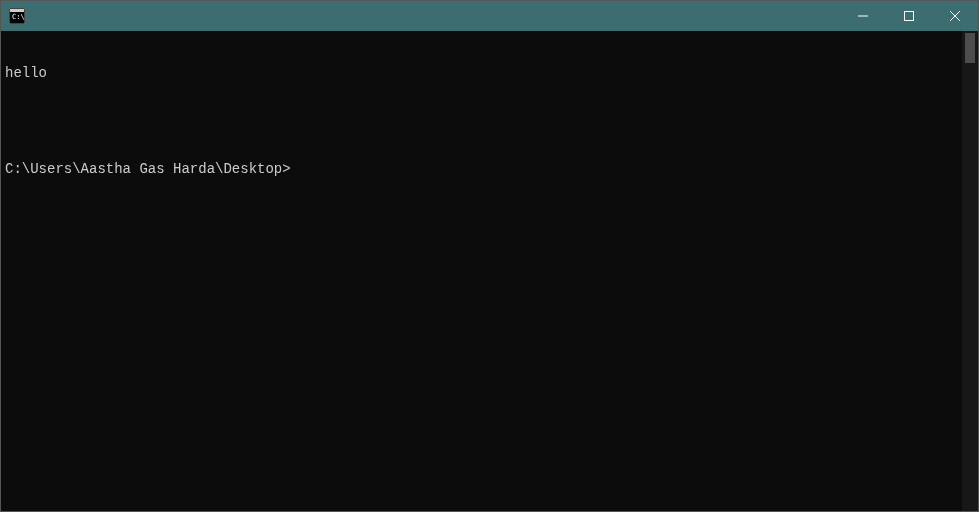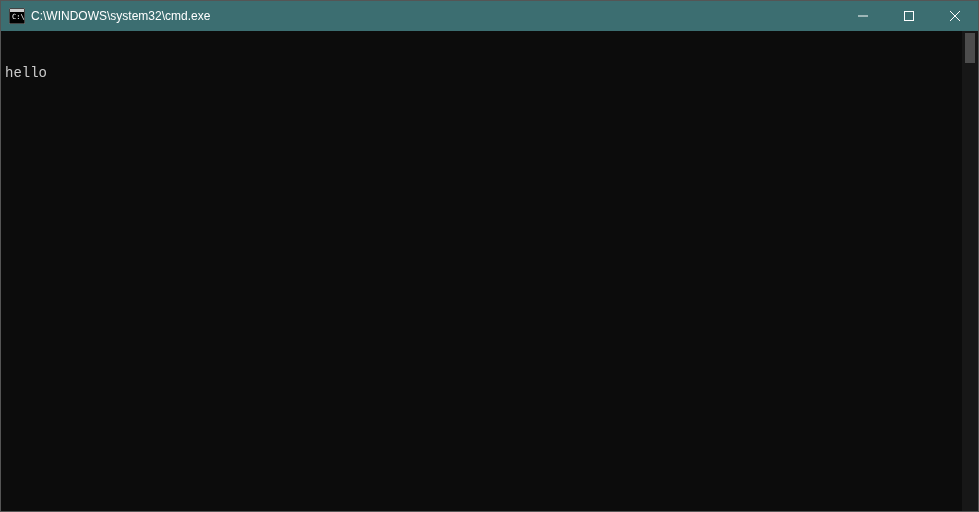--- a/index.html
+++ b/index.html
@@ -107,21 +107,20 @@
 
 <div class="window">
   <div class="titlebar">
     <div class="titlebar-icon">
       <svg viewBox="0 0 16 16">
         <rect x="0" y="0" width="16" height="16" fill="#000" stroke="#888" stroke-width="1"></rect>
         <rect x="1" y="1" width="14" height="3" fill="#ccc"></rect>
         <text x="3" y="11" font-size="7" fill="#fff" font-family="monospace">C:\</text>
       </svg>
     </div>
-    <div class="titlebar-title">C:\WINDOWS\system32\cmd.exe</div>
     <div class="titlebar-spacer"></div>
     <div class="titlebar-button">
       <svg viewBox="0 0 10 10">
           <line x1="0" y1="5" x2="10" y2="5"></line>
         </svg>
     </div>
     <div class="titlebar-button">
       <svg viewBox="0 0 10 10">
           <rect x="0.5" y="0.5" width="9" height="9"></rect>
         </svg>
@@ -130,18 +129,19 @@
       <svg viewBox="0 0 10 10">
           <line x1="0" y1="0" x2="10" y2="10"></line>
           <line x1="10" y1="0" x2="0" y2="10"></line>
         </svg>
     </div>
   </div>
   <div class="content-wrapper">
     <div class="terminal">
       <span class="terminal-line">hello</span>
       <span class="terminal-line"></span>
+      <span class="prompt-line"><span>C:\Users\Aastha Gas Harda\Desktop&gt;</span></span>
     </div>
     <div class="scrollbar">
       <div class="scrollbar-thumb"></div>
     </div>
   </div>
 </div>
 
 </body></html>

